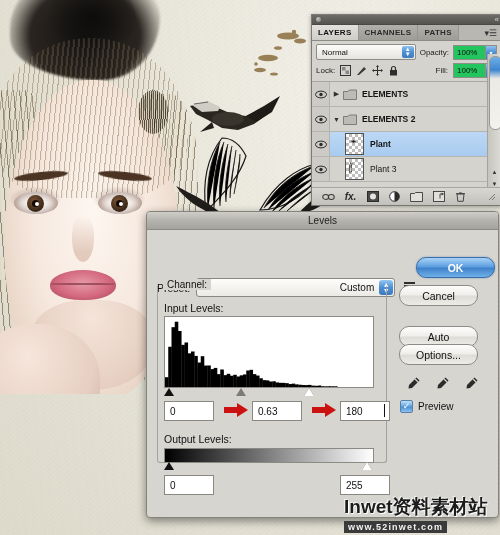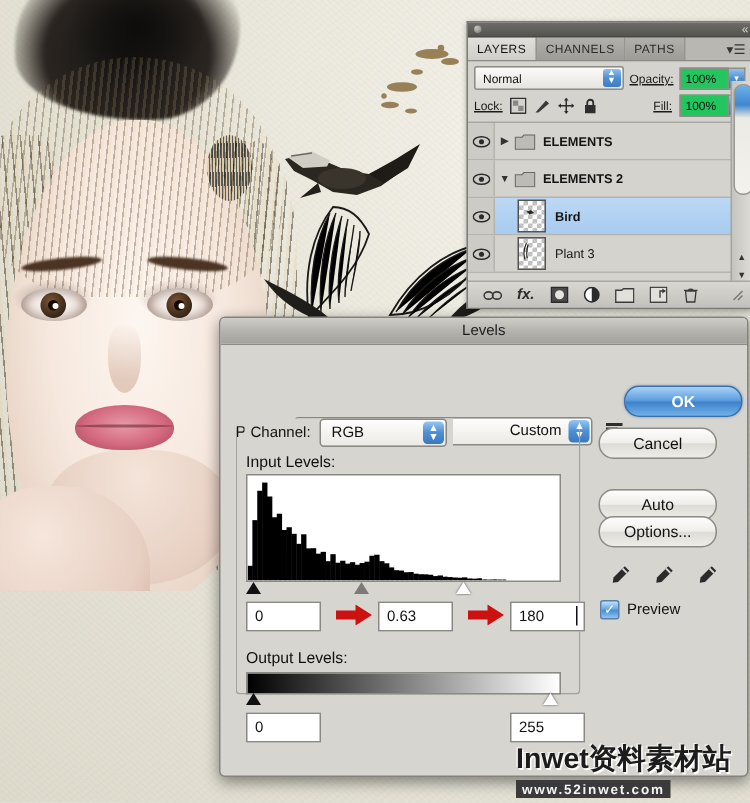--- a/index.html
+++ b/index.html
@@ -118,40 +118,40 @@
   }
   .panel-grip{
     height:9px;background:linear-gradient(180deg,#6e6c68 0%,#56544f 100%);
     position:relative;border-bottom:1px solid #4a4844;
   }
   .grip-dot{position:absolute;left:4px;top:2px;width:5px;height:5px;border-radius:50%;
     background:radial-gradient(circle at 35% 30%,#c9c7c2,#76746f);}
   .grip-arrows{position:absolute;right:3px;top:0px;color:#d8d6d1;font-size:8px;line-height:9px;letter-spacing:-1px;}
   .tabrow{display:flex;height:15px;background:#b9b7b2;border-bottom:1px solid #8d8b86;align-items:stretch;}
   .tab{
-    padding:0 6px;display:flex;align-items:center;font-size:8px;font-weight:normal;
+    padding:0 6px;display:flex;align-items:center;font-size:8px;font-weight:bold;
     letter-spacing:.3px;color:#2b2b2b;border-right:1px solid #97958f;
     background:linear-gradient(180deg,#b2b0ab 0%,#9e9c97 100%);
   }
   .tab.active{background:linear-gradient(180deg,#e2e0db 0%,#cfcdc8 100%);color:#111;}
   .tabmenu{margin-left:auto;padding:0 4px;display:flex;align-items:center;font-size:9px;color:#333;}
   .blendrow{display:flex;align-items:center;gap:4px;padding:3px 4px 2px 4px;background:#d5d3ce;}
   .combo{
     position:relative;height:14px;background:linear-gradient(180deg,#fbfbfa 0%,#e6e4df 100%);
     border:1px solid #8f8d88;border-radius:2px;display:flex;align-items:center;
     padding:0 16px 0 5px;font-size:8px;color:#111;
   }
   .combo .arrows{
     position:absolute;right:1px;top:1px;bottom:1px;width:12px;border-radius:2px;
     background:linear-gradient(180deg,#8fc2ef 0%,#4e8fd4 50%,#3e7cc0 100%);
     display:flex;flex-direction:column;align-items:center;justify-content:center;
     color:#fff;font-size:6px;line-height:5px;
   }
   .blend-combo{width:92px;}
-  .lbl{font-size:8px;color:#1a1a1a;white-space:nowrap;text-decoration:underline;}
+  .lbl{font-size:8px;color:#1a1a1a;white-space:nowrap;}
   .numbox{
     height:13px;width:28px;background:#22c55e;border:1px solid #8f8d88;
     font-size:8px;display:flex;align-items:center;padding-left:3px;color:#111;
   }
   .spin{
     width:10px;height:13px;border:1px solid #8f8d88;border-left:none;
     background:linear-gradient(180deg,#8fc2ef 0%,#4e8fd4 50%,#3e7cc0 100%);
     display:flex;align-items:center;justify-content:center;color:#fff;font-size:6px;
   }
   .lockrow{display:flex;align-items:center;gap:5px;padding:1px 4px 3px 4px;background:#d5d3ce;border-bottom:1px solid #a9a7a2;}
@@ -479,21 +479,21 @@
             <ellipse cx="6" cy="4.5" rx="5.5" ry="3.4" fill="none" stroke="#2b2b2b" stroke-width="1"></ellipse>
             <circle cx="6" cy="4.5" r="1.7" fill="#2b2b2b"></circle>
           </svg>
       </div>
       <div style="width:12px"></div>
       <div class="thumb">
         <svg width="15" height="18" viewBox="0 0 15 18" style="position:absolute;left:0;top:0">
             <path d="M5 7 L8 6 L10 8 L7 9 Z" fill="#2a2620"></path>
           </svg>
       </div>
-      <span class="layer-name bold">Bird</span>
+      <span class="layer-name bold">Plant</span>
     </div>
 
     <div class="layer-row">
       <div class="eyecell">
         <svg width="12" height="9" viewBox="0 0 12 9">
             <ellipse cx="6" cy="4.5" rx="5.5" ry="3.4" fill="none" stroke="#2b2b2b" stroke-width="1"></ellipse>
             <circle cx="6" cy="4.5" r="1.7" fill="#2b2b2b"></circle>
           </svg>
       </div>
       <div style="width:12px"></div>
@@ -582,27 +582,20 @@
         <span class="pmi-line" style="width:11px"></span>
         <span class="pmi-line" style="width:8px"></span>
         <span class="pmi-line" style="width:11px"></span>
         <span class="pmi-line" style="width:6px"></span>
       </span>
     </div>
 
     <div class="fieldset"></div>
     <div class="channel-row">
       <span>Channel:</span>
-      <div class="dropdown" id="channel-dropdown">
-        <span>RGB</span>
-        <span class="arrows">
-            <span>▲</span>
-            <span>▼</span>
-          </span>
-      </div>
     </div>
 
     <span class="input-label">Input Levels:</span>
 
     <div class="histogram">
       <svg id="histogram-svg" width="208" height="70" viewBox="0 0 208 70" preserveAspectRatio="none">
           <rect x="0.00" y="60.20" width="3.55" height="9.80" fill="#000"></rect>
           <rect x="1.46" y="64.61" width="1.63" height="5.39" fill="#000"></rect>
           <rect x="3.25" y="29.76" width="3.55" height="40.24" fill="#000"></rect>
           <rect x="4.71" y="36.37" width="1.63" height="33.63" fill="#000"></rect>

